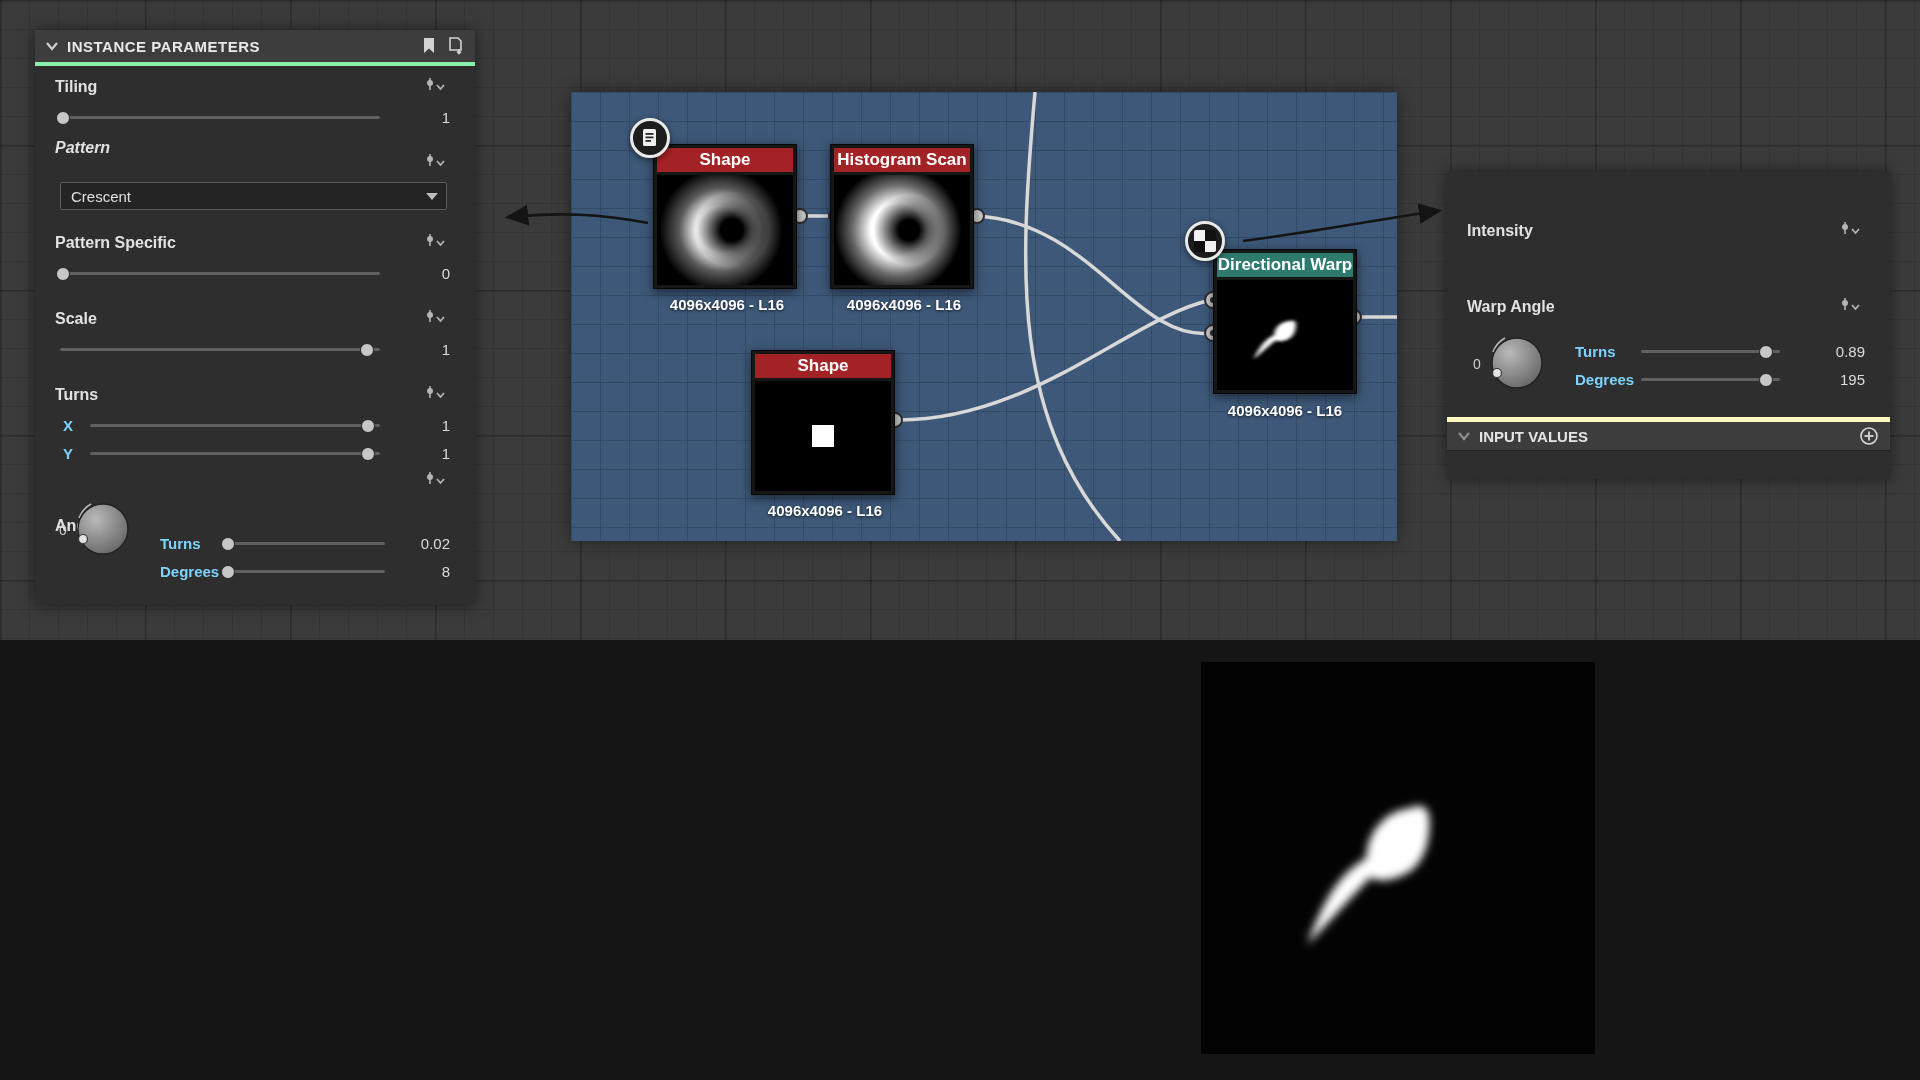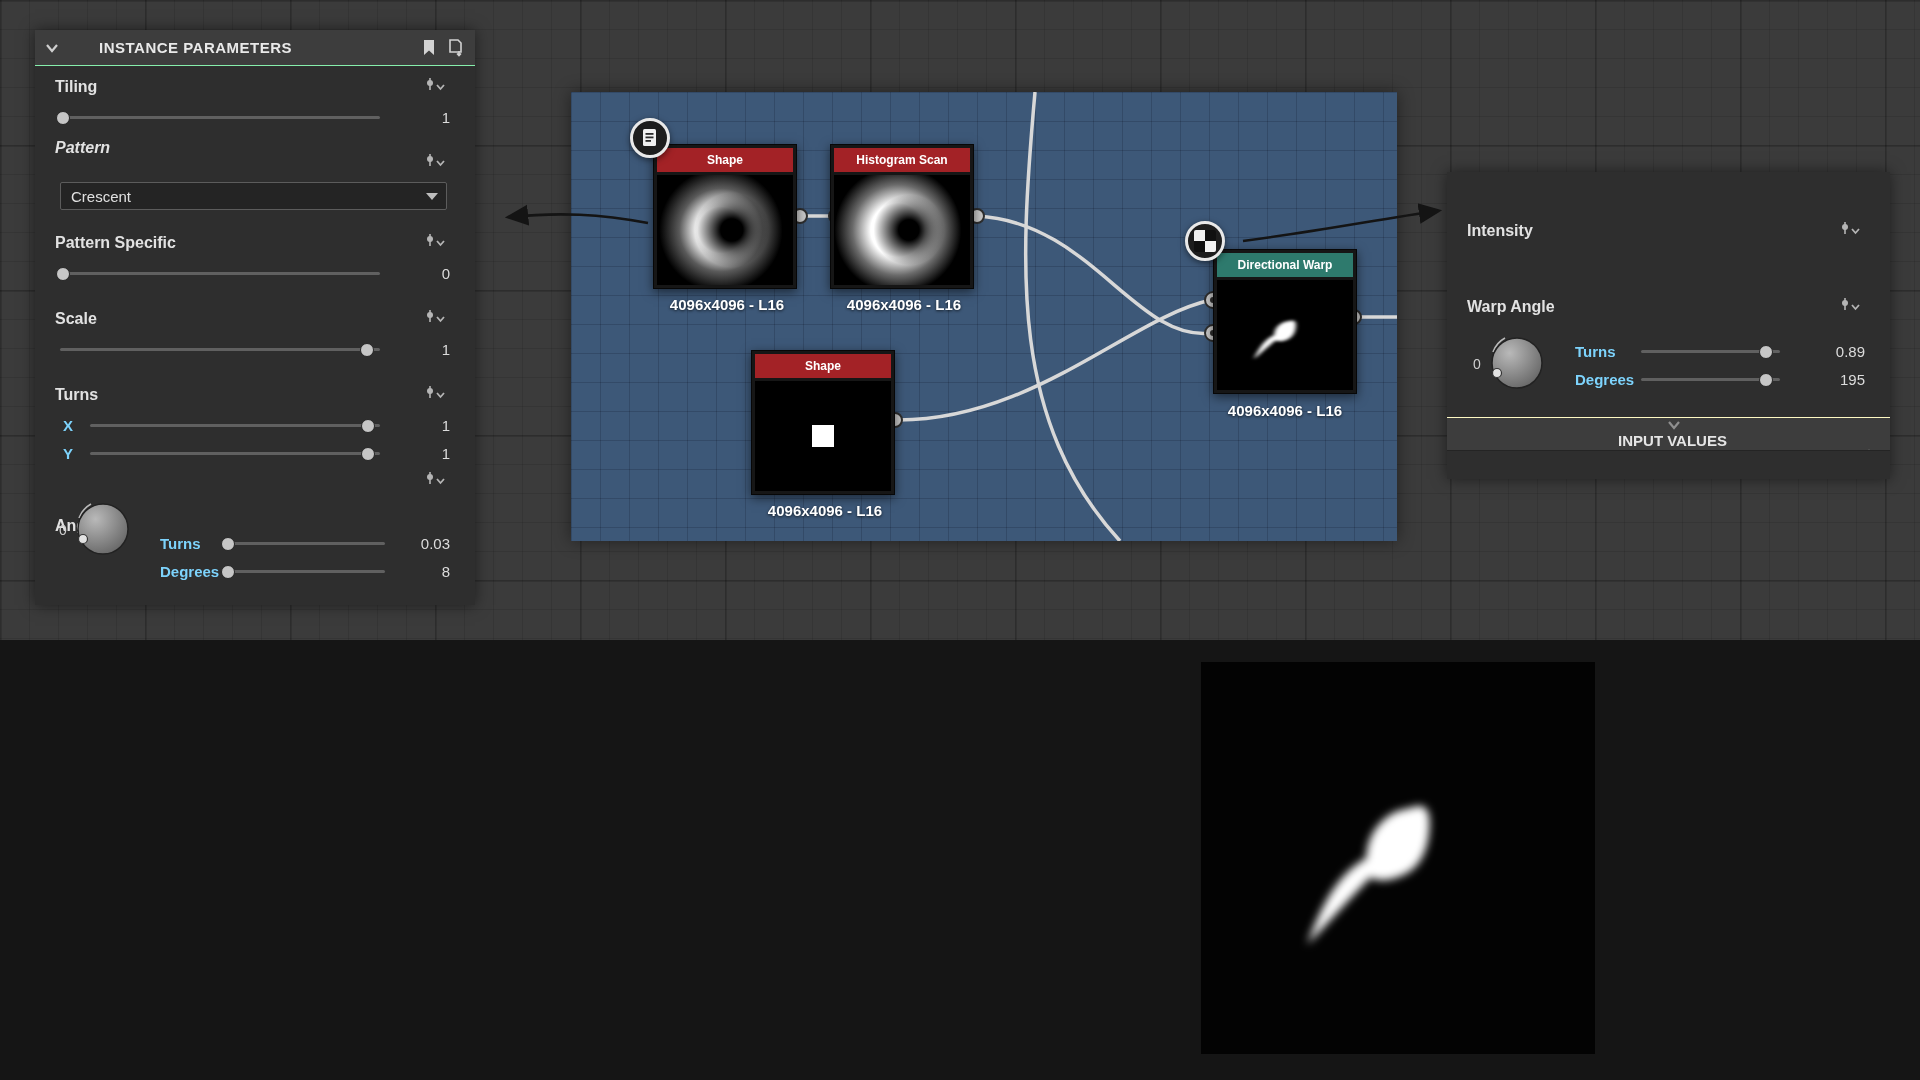--- a/index.html
+++ b/index.html
@@ -15,21 +15,21 @@
       linear-gradient(rgba(0,0,0,0.10) 1px, transparent 1px),
       linear-gradient(90deg, rgba(0,0,0,0.10) 1px, transparent 1px),
       linear-gradient(rgba(0,0,0,0.16) 2px, transparent 2px),
       linear-gradient(90deg, rgba(0,0,0,0.16) 2px, transparent 2px);
     background-size:29px 29px, 29px 29px, 145px 145px, 145px 145px;
   }
 
   
   .panel{ position:absolute; background:#2e2e2e; box-shadow:0 0 14px rgba(0,0,0,.5); }
   .panel-header{ position:absolute; left:0; right:0; top:0; height:36px; background:#3d3d3d;
-    border-bottom:1px solid #86efac; display:flex; align-items:center;gap:32px; }
+    border-bottom:4px solid #86efac; display:flex; align-items:center; }
   .panel-title{ font-size:15px; font-weight:bold; color:#e9e9e9; letter-spacing:.5px; margin-left:8px; }
   .chev{ width:14px; height:14px; margin-left:10px; flex:0 0 auto; }
   .hdr-icons{ margin-left:auto; margin-right:10px; display:flex; gap:10px; }
   .hdr-icons svg{ display:block; }
 
   .p-label{ position:absolute; left:20px; font-size:16px; font-weight:bold; color:#e2e2e2; }
   .p-optsicon{ position:absolute; right:28px; width:22px; height:18px; }
   .srow{ position:absolute; left:0; right:0; height:26px; }
   .track{ position:absolute; top:50%; height:3px; margin-top:-1px; background:#606060; border-radius:2px; }
   .knob{ position:absolute; top:50%; width:14px; height:14px; border-radius:50%;
@@ -44,39 +44,39 @@
     border-left:6px solid transparent; border-right:6px solid transparent; border-top:7px solid #bdbdbd; }
 
   .dial{ position:absolute; width:64px; height:64px; }
   .dial-zero{ position:absolute; font-size:14px; color:#d0d0d0; }
 
   
   #instance-panel{ left:35px; top:30px; width:440px; height:575px; }
   
   #specific-panel{ left:1447px; top:172px; width:443px; height:307px; }
   .section-bar{ position:absolute; left:0; right:0; height:34px; background:#3d3d3d;
-    border-top:1px solid #fef9c3; border-bottom:1px solid #242424; display:flex; align-items:center;flex-direction:column; }
+    border-top:5px solid #fef9c3; border-bottom:1px solid #242424; display:flex; align-items:center; }
   .section-title{ font-size:15px; font-weight:bold; color:#e5e5e5; margin-left:8px; }
   .plus-btn{ margin-left:auto; margin-right:12px; width:18px; height:18px; }
 
   
   .graph{
     position:absolute; left:571px; top:92px; width:826px; height:449px;
     background-color:#3d5878;
     background-image:
       linear-gradient(rgba(0,0,15,0.16) 1px, transparent 1px),
       linear-gradient(90deg, rgba(0,0,15,0.16) 1px, transparent 1px);
     background-size:29px 29px;
     box-shadow:0 0 16px rgba(0,0,0,.45);
   }
   .wires{ position:absolute; left:0; top:0; }
   .node{ position:absolute; width:144px; background:#161616; border:1px solid #070707;
     padding:3px; box-shadow:0 3px 10px rgba(0,0,0,.55); }
   .node-header{ height:24px; display:flex; align-items:center; justify-content:center;
-    font-size:12px; font-weight:bold; color:#fff; }
+    font-size:17px; font-weight:bold; color:#fff; }
   .node-header.red{ background:#a32226; }
   .node-header.teal{ background:#2e7a6d; }
   .node-thumb{ height:110px; margin-top:3px; background:#000; position:relative; overflow:hidden; }
   .thumb-ring{
     background:
       radial-gradient(circle at 55% 50%, #000 0 12%, rgba(0,0,0,0) 40%),
       radial-gradient(circle at 47% 50%, #fff 0 26%, #5a5a5a 46%, #000 68%);
     background-color:#000;
   }
   .thumb-ring.bright{
@@ -289,21 +289,21 @@
         </defs>
         <path d="M 8 22 A 26 26 0 0 1 20 8" fill="none" stroke="#b9b9b9" stroke-width="1.6"></path>
         <circle cx="32" cy="33" r="25" fill="url(#dialg1)" stroke="#222" stroke-width="1.5"></circle>
         <circle cx="12" cy="43" r="4.5" fill="#e2e2e2" stroke="#333" stroke-width="1.2"></circle>
       </svg>
       <div class="srow" style="top:500px;">
         <span class="sub-label" style="left:125px;">Turns</span>
         <div class="track" style="left:188px; right:90px;">
           <div class="knob" style="left:3%;"></div>
         </div>
-        <span class="val">0.03</span>
+        <span class="val">0.02</span>
       </div>
       <div class="srow" style="top:528px;">
         <span class="sub-label" style="left:125px;">Degrees</span>
         <div class="track" style="left:188px; right:90px;">
           <div class="knob" style="left:3%;"></div>
         </div>
         <span class="val">8</span>
       </div>
     </div>
 

